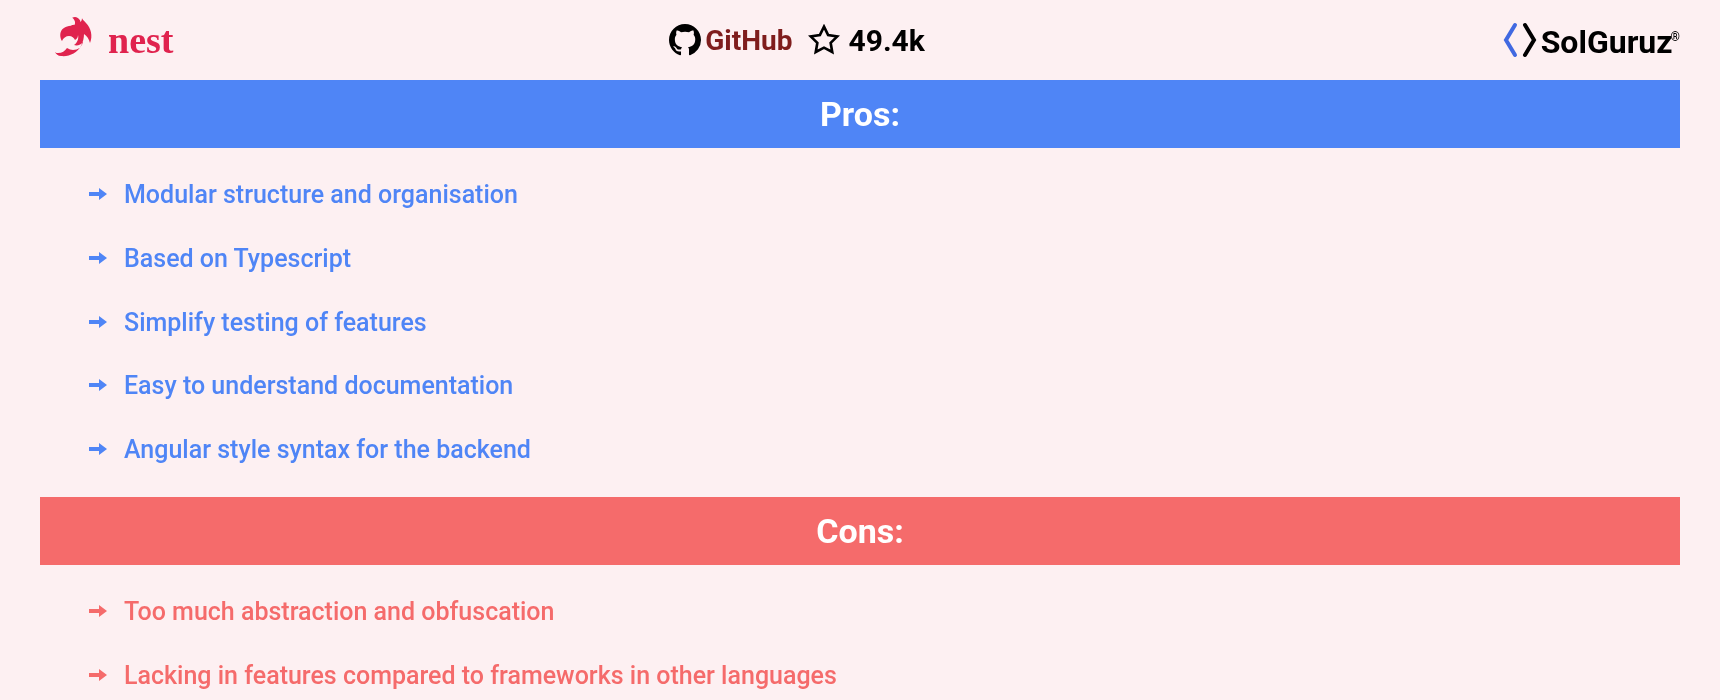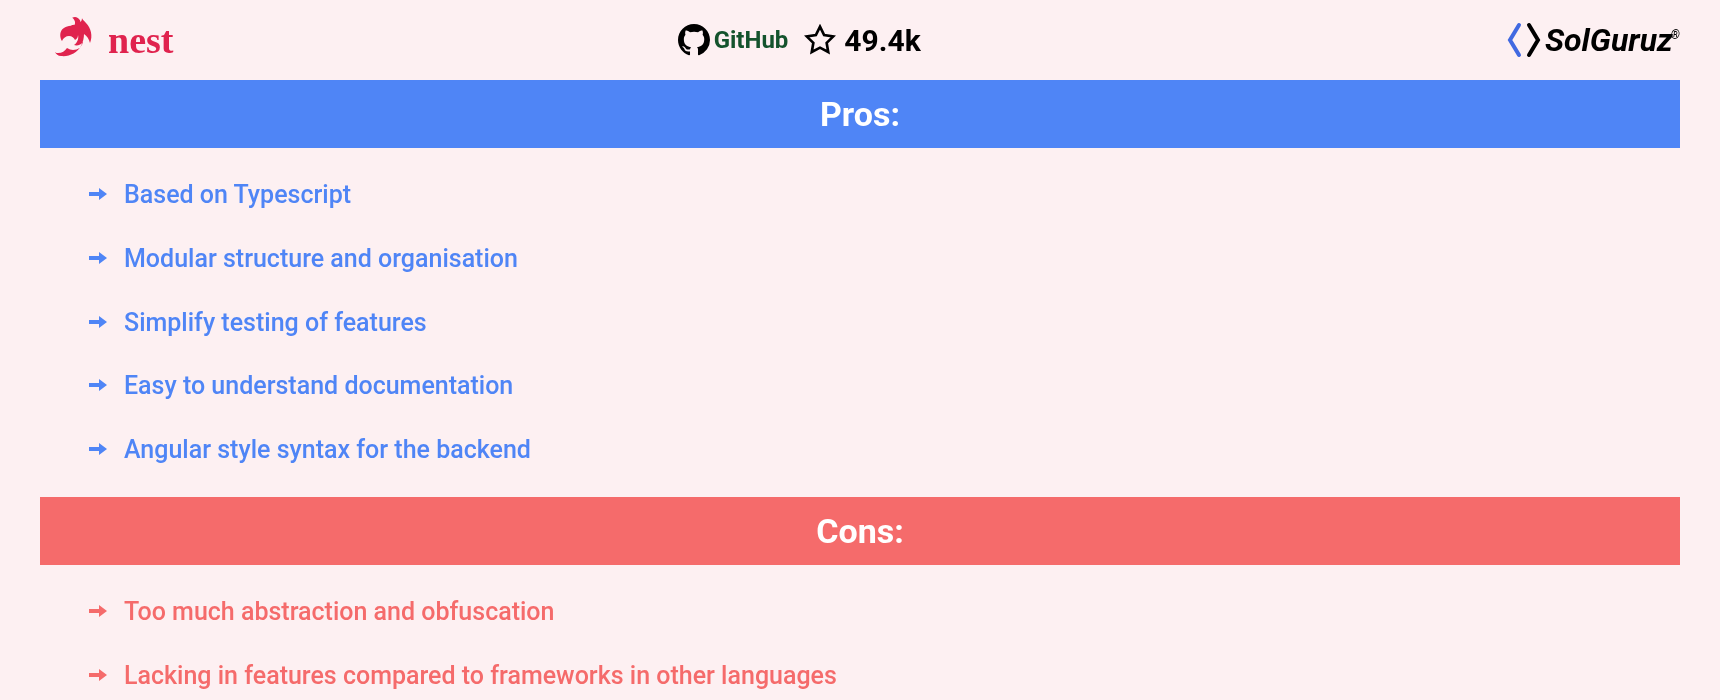--- a/index.html
+++ b/index.html
@@ -44,43 +44,42 @@
     .github-logo {
       display: flex;
       align-items: center;
       gap: 4px;
     }
     .github-icon {
       width: 32px;
       height: 32px;
     }
     .github-text {
-      font-size: 24px;
-      font-weight: 700;
-      color: #14532d;
+      font-size: 28px;
+      font-weight: 700;
+      color: #7f1d1d;
     }
     .star-section {
       display: flex;
       align-items: center;
       gap: 8px;
     }
     .star-icon {
       width: 32px;
       height: 32px;
     }
     .star-count {
       font-size: 30px;
       font-weight: 700;
       color: #000;
     }
     .solguruz-logo {
       display: flex;
-      align-items: center;
+      align-items: flex-end;
       gap: 2px;
-      font-style: italic;
     }
     .solguruz-icon {
       width: 38px;
       height: 42px;
     }
     .solguruz-text {
       font-size: 32px;
       font-weight: 700;
       color: #000;
     }
@@ -173,27 +172,27 @@
 </div>
 
 <div class="table-container">
   <div class="column">
     <div class="col-header pros-header">Pros:</div>
     <div class="list" id="pros-list">
         <div class="list-item pros-item">
           <svg class="arrow-icon" viewBox="0 0 20 20">
             <path fill="#4f85f6" d="M1 8h10V4l8 6-8 6v-4H1z"></path>
           </svg>
+          <span>Modular structure and organisation</span>
+        </div>
+        <div class="list-item pros-item">
+          <svg class="arrow-icon" viewBox="0 0 20 20">
+            <path fill="#4f85f6" d="M1 8h10V4l8 6-8 6v-4H1z"></path>
+          </svg>
           <span>Based on Typescript</span>
-        </div>
-        <div class="list-item pros-item">
-          <svg class="arrow-icon" viewBox="0 0 20 20">
-            <path fill="#4f85f6" d="M1 8h10V4l8 6-8 6v-4H1z"></path>
-          </svg>
-          <span>Modular structure and organisation</span>
         </div>
         <div class="list-item pros-item">
           <svg class="arrow-icon" viewBox="0 0 20 20">
             <path fill="#4f85f6" d="M1 8h10V4l8 6-8 6v-4H1z"></path>
           </svg>
           <span>Simplify testing of features</span>
         </div>
         <div class="list-item pros-item">
           <svg class="arrow-icon" viewBox="0 0 20 20">
             <path fill="#4f85f6" d="M1 8h10V4l8 6-8 6v-4H1z"></path>

